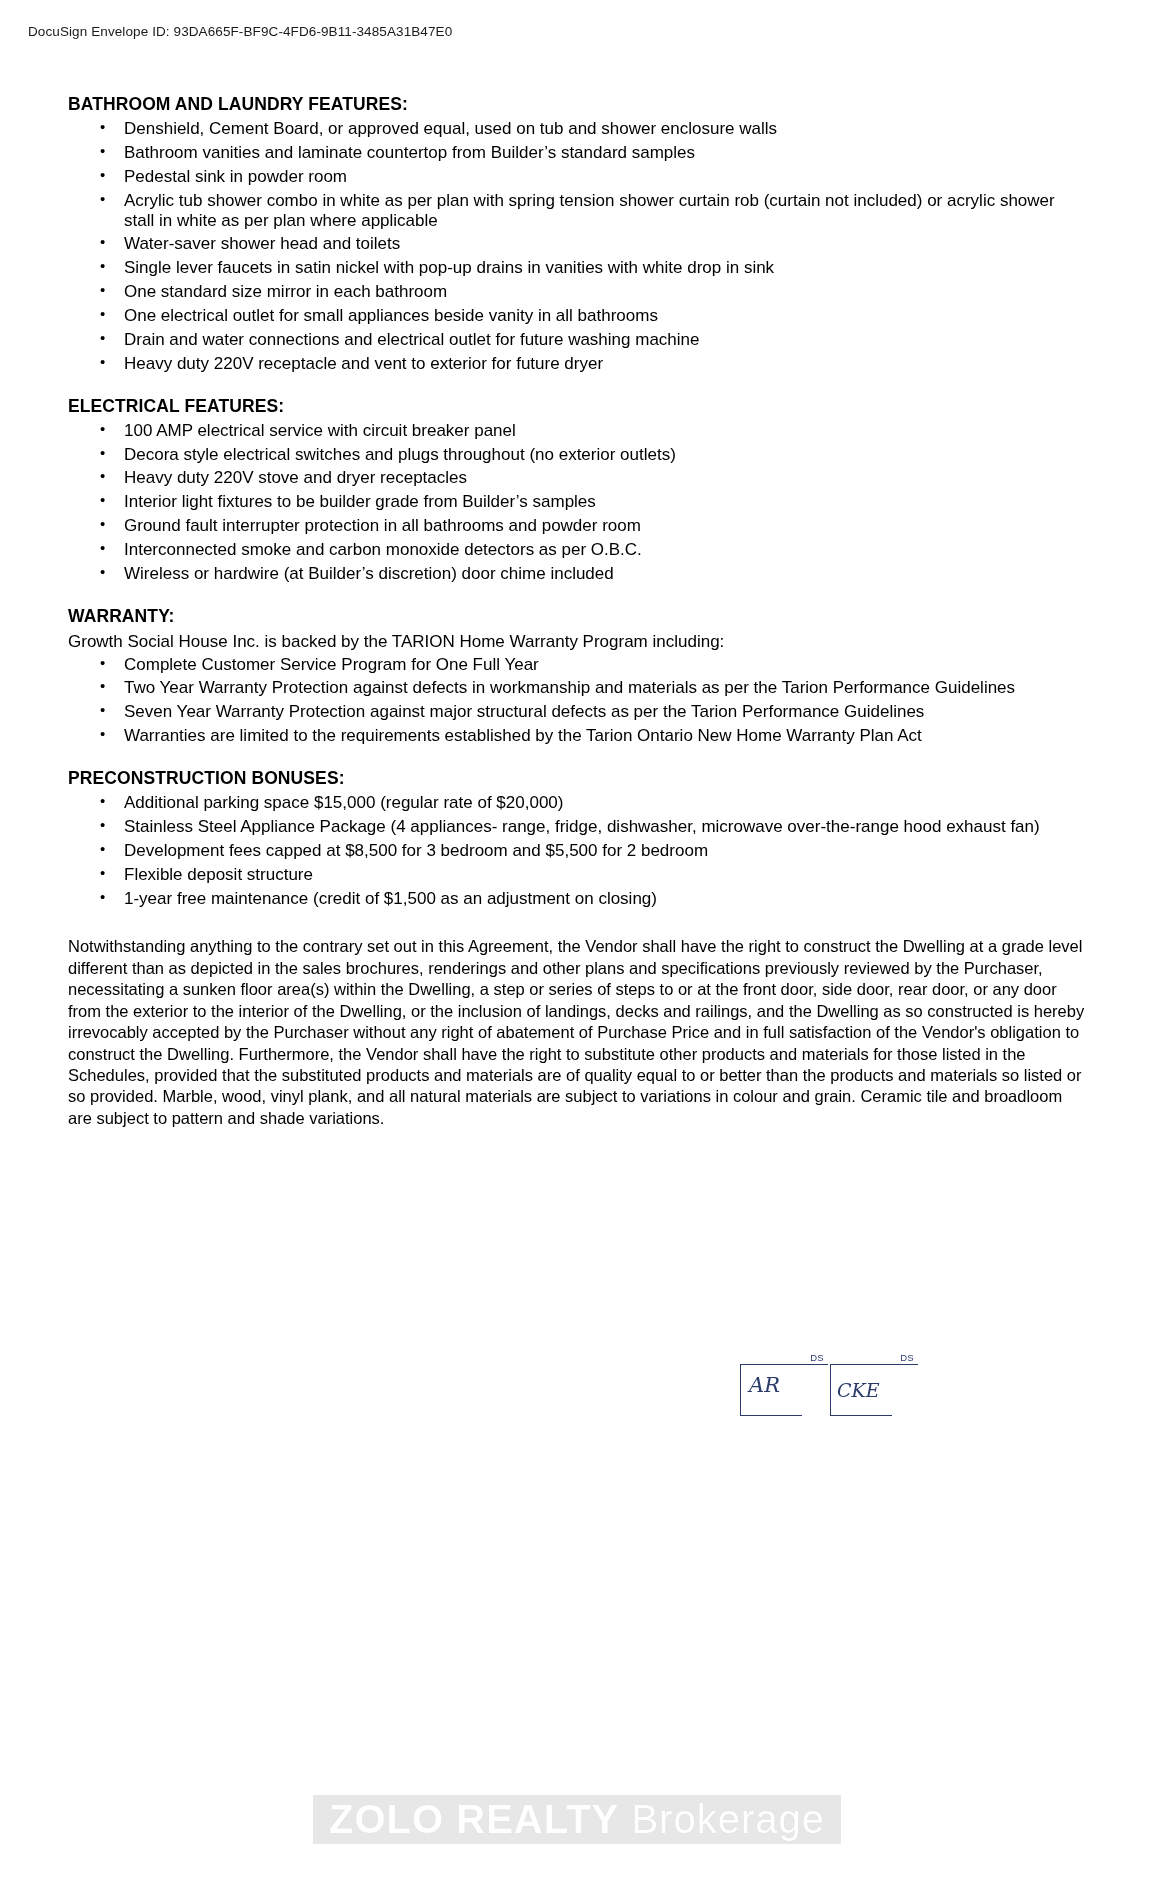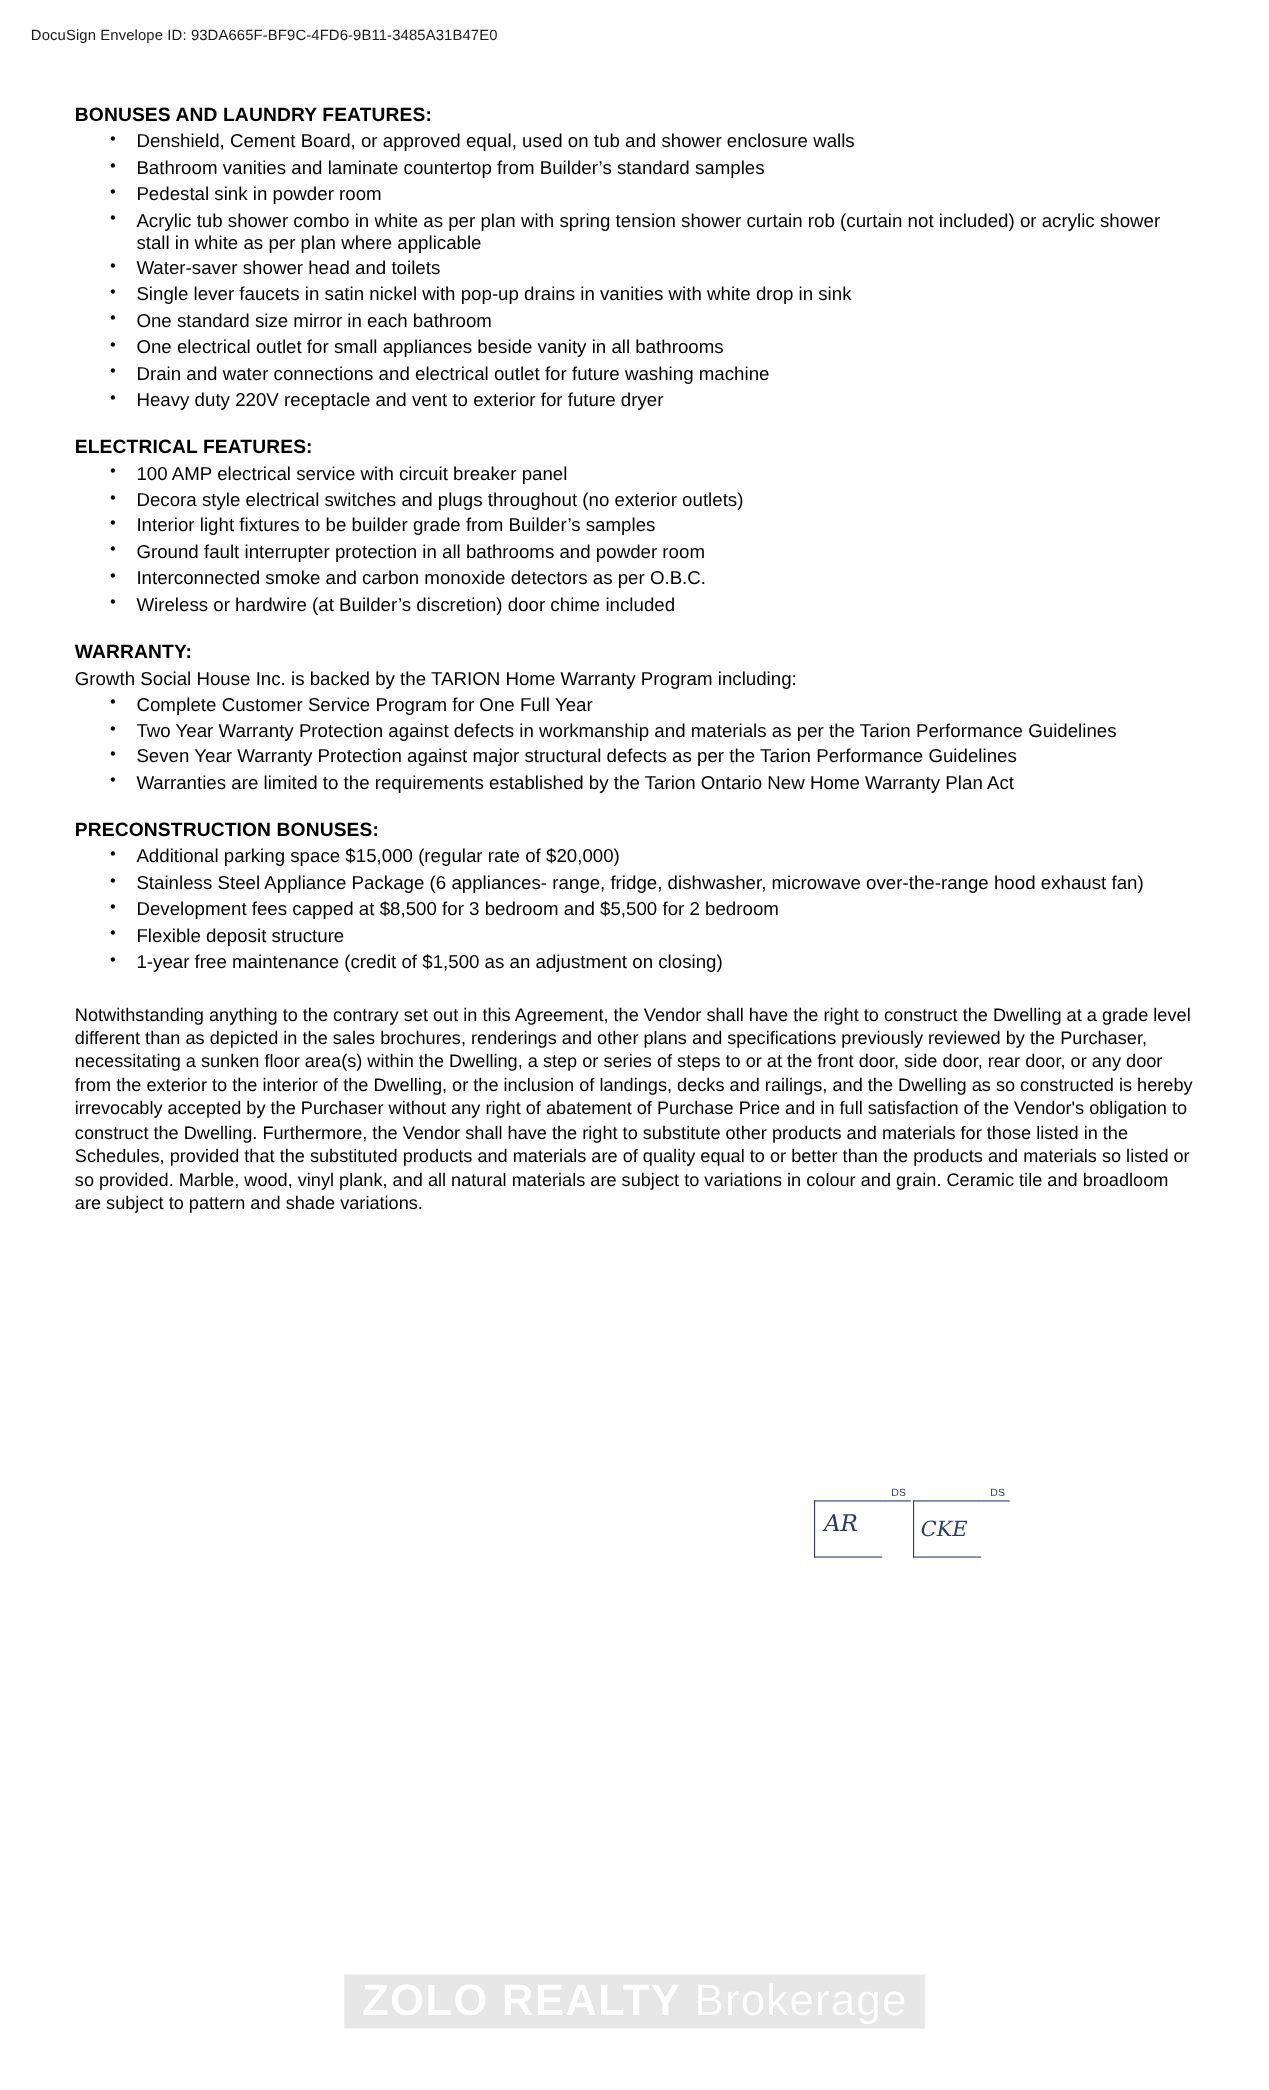--- a/index.html
+++ b/index.html
@@ -143,40 +143,41 @@
 </head>
 <body>
 
 <div class="page">
 
   <div class="envelope-id">DocuSign Envelope ID: 93DA665F-BF9C-4FD6-9B11-3485A31B47E0</div>
 
   <div class="content">
 
     <div class="section">
-      <div class="section-title">BONUSES AND LAUNDRY FEATURES:</div>
+      <div class="section-title">BATHROOM AND LAUNDRY FEATURES:</div>
       <ul class="bullets">
         <li>Denshield, Cement Board, or approved equal, used on tub and shower enclosure walls</li>
         <li>Bathroom vanities and laminate countertop from Builder’s standard samples</li>
         <li>Pedestal sink in powder room</li>
         <li>Acrylic tub shower combo in white as per plan with spring tension shower curtain rob (curtain not included) or acrylic shower stall in white as per plan where applicable</li>
         <li>Water-saver shower head and toilets</li>
         <li>Single lever faucets in satin nickel with pop-up drains in vanities with white drop in sink</li>
         <li>One standard size mirror in each bathroom</li>
         <li>One electrical outlet for small appliances beside vanity in all bathrooms</li>
         <li>Drain and water connections and electrical outlet for future washing machine</li>
         <li>Heavy duty 220V receptacle and vent to exterior for future dryer</li>
       </ul>
     </div>
 
     <div class="section">
       <div class="section-title">ELECTRICAL FEATURES:</div>
       <ul class="bullets">
         <li>100 AMP electrical service with circuit breaker panel</li>
         <li>Decora style electrical switches and plugs throughout (no exterior outlets)</li>
+        <li>Heavy duty 220V stove and dryer receptacles</li>
         <li>Interior light fixtures to be builder grade from Builder’s samples</li>
         <li>Ground fault interrupter protection in all bathrooms and powder room</li>
         <li>Interconnected smoke and carbon monoxide detectors as per O.B.C.</li>
         <li>Wireless or hardwire (at Builder’s discretion) door chime included</li>
       </ul>
     </div>
 
     <div class="section">
       <div class="section-title">WARRANTY:</div>
       <p class="intro-line">Growth Social House Inc. is backed by the TARION Home Warranty Program including:</p>
@@ -185,21 +186,21 @@
         <li>Two Year Warranty Protection against defects in workmanship and materials as per the Tarion Performance Guidelines</li>
         <li>Seven Year Warranty Protection against major structural defects as per the Tarion Performance Guidelines</li>
         <li>Warranties are limited to the requirements established by the Tarion Ontario New Home Warranty Plan Act</li>
       </ul>
     </div>
 
     <div class="section">
       <div class="section-title">PRECONSTRUCTION BONUSES:</div>
       <ul class="bullets">
         <li>Additional parking space $15,000 (regular rate of $20,000)</li>
-        <li>Stainless Steel Appliance Package (6 appliances- range, fridge, dishwasher, microwave over-the-range hood exhaust fan)</li>
+        <li>Stainless Steel Appliance Package (4 appliances- range, fridge, dishwasher, microwave over-the-range hood exhaust fan)</li>
         <li>Development fees capped at $8,500 for 3 bedroom and $5,500 for 2 bedroom</li>
         <li>Flexible deposit structure</li>
         <li>1-year free maintenance (credit of $1,500 as an adjustment on closing)</li>
       </ul>
     </div>
 
     <p class="paragraph">Notwithstanding anything to the contrary set out in this Agreement, the Vendor shall have the right to construct the Dwelling at a grade level different than as depicted in the sales brochures, renderings and other plans and specifications previously reviewed by the Purchaser, necessitating a sunken floor area(s) within the Dwelling, a step or series of steps to or at the front door, side door, rear door, or any door from the exterior to the interior of the Dwelling, or the inclusion of landings, decks and railings, and the Dwelling as so constructed is hereby irrevocably accepted by the Purchaser without any right of abatement of Purchase Price and in full satisfaction of the Vendor's obligation to construct the Dwelling. Furthermore, the Vendor shall have the right to substitute other products and materials for those listed in the Schedules, provided that the substituted products and materials are of quality equal to or better than the products and materials so listed or so provided. Marble, wood, vinyl plank, and all natural materials are subject to variations in colour and grain. Ceramic tile and broadloom are subject to pattern and shade variations.</p>
 
   </div>
 

